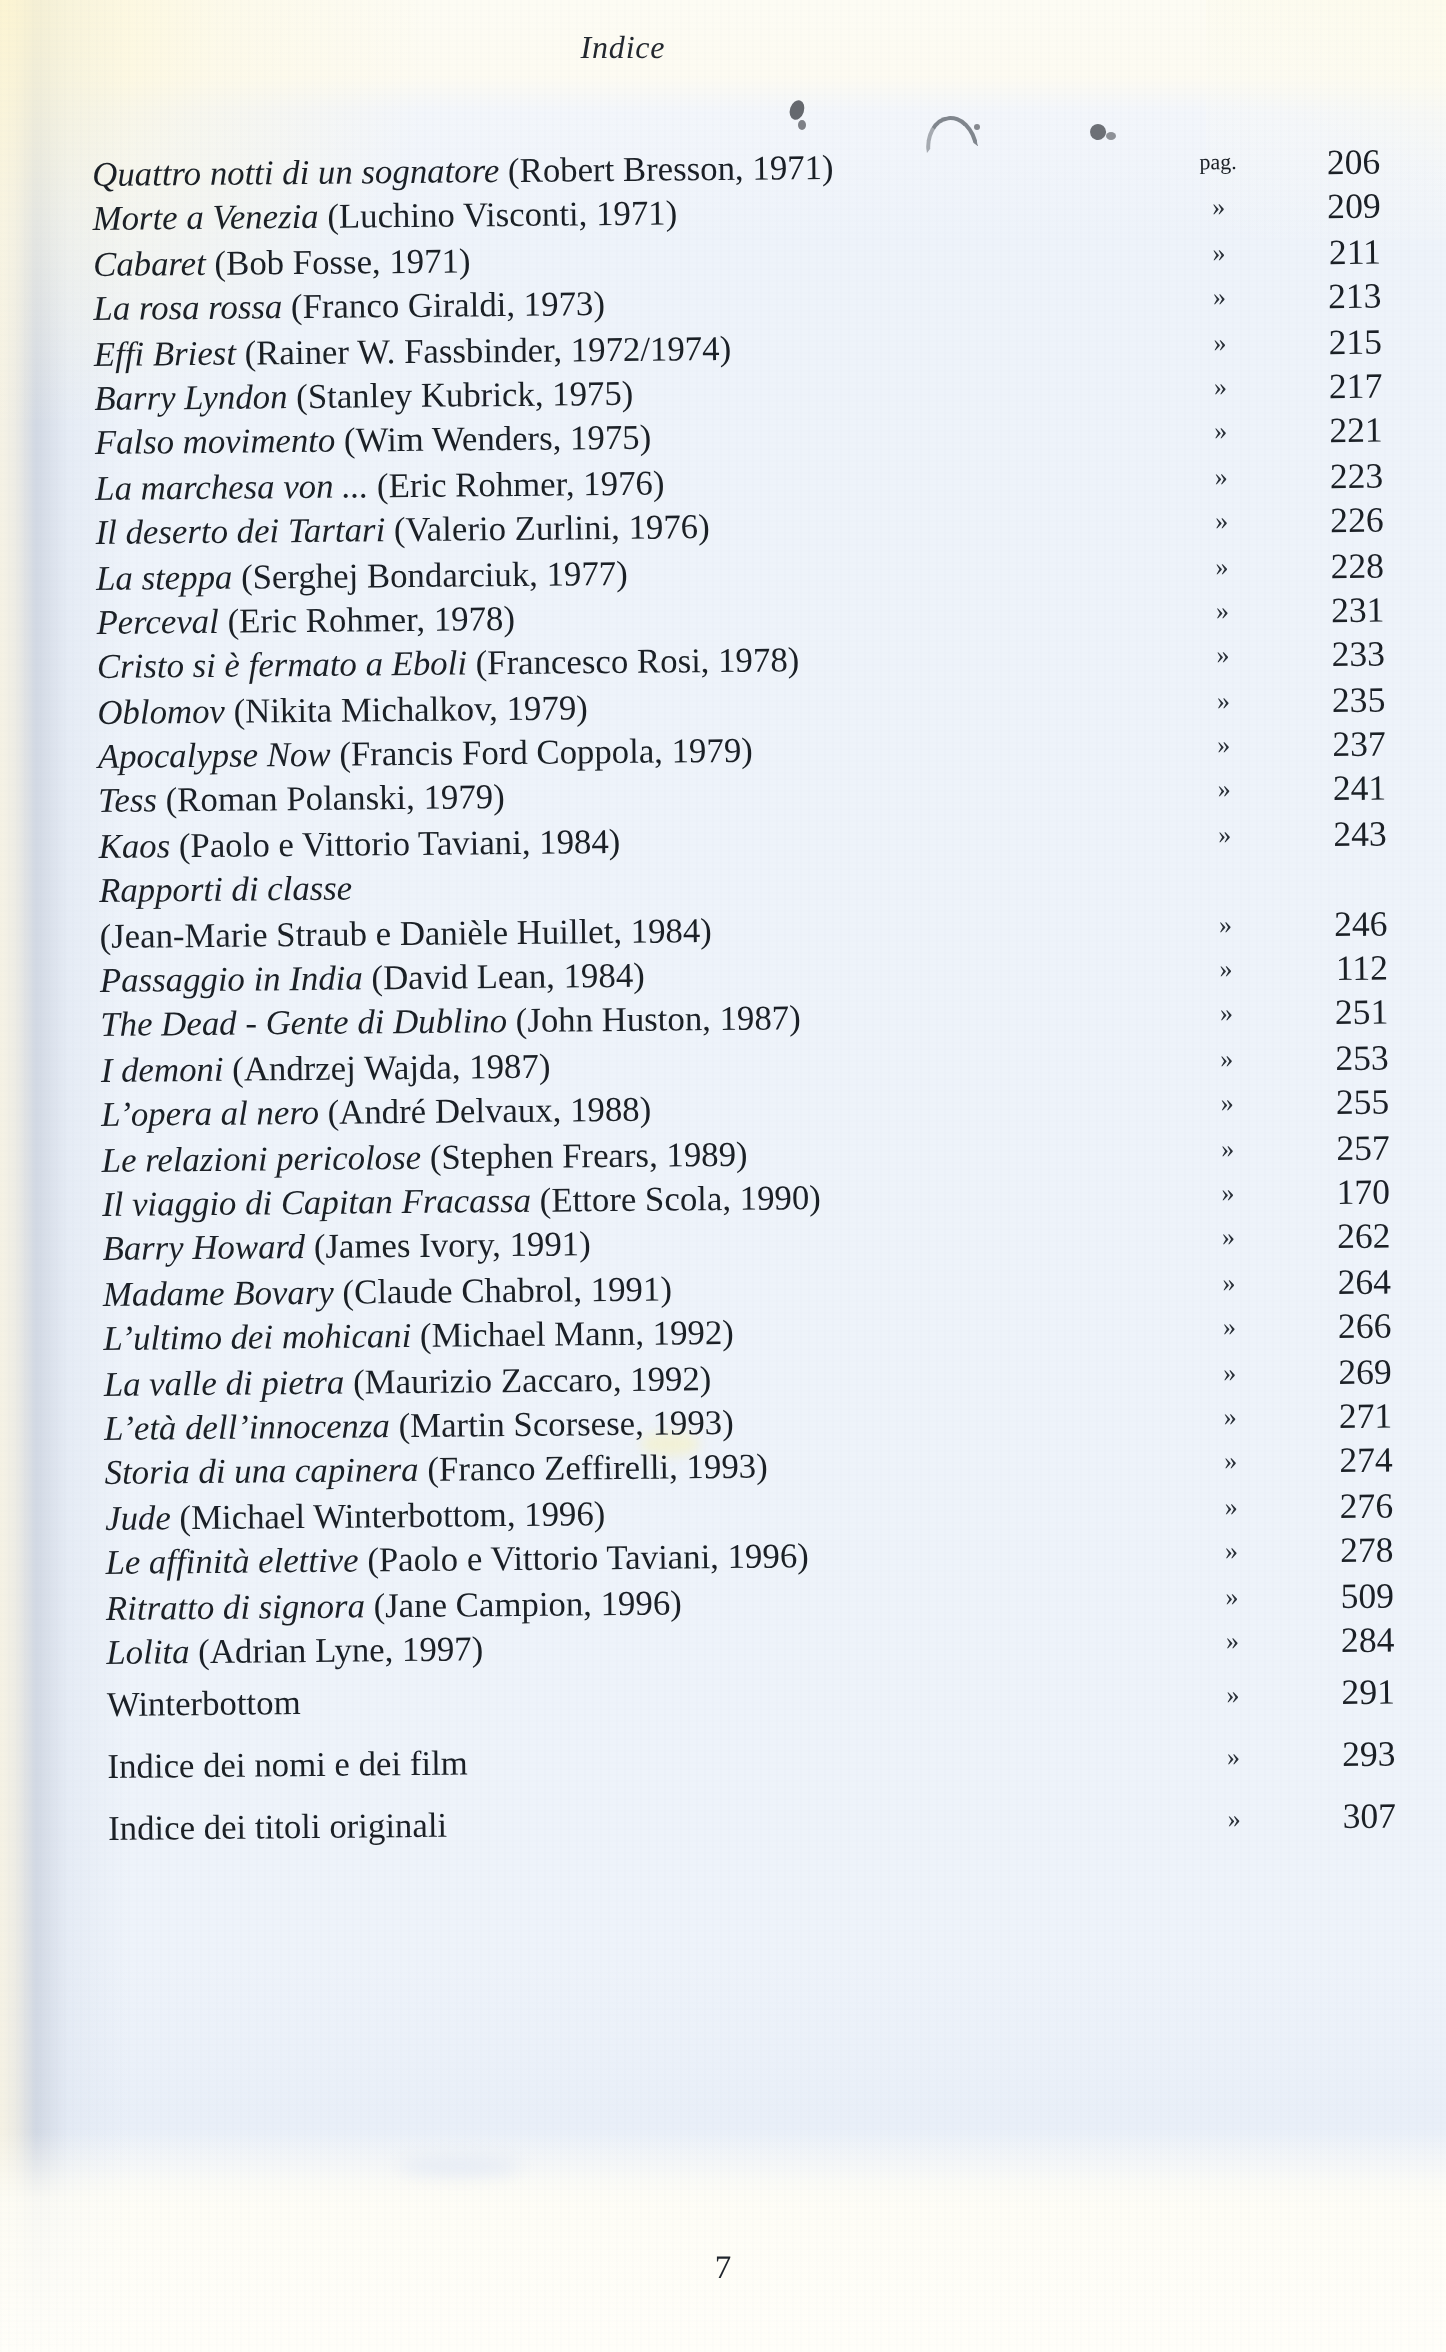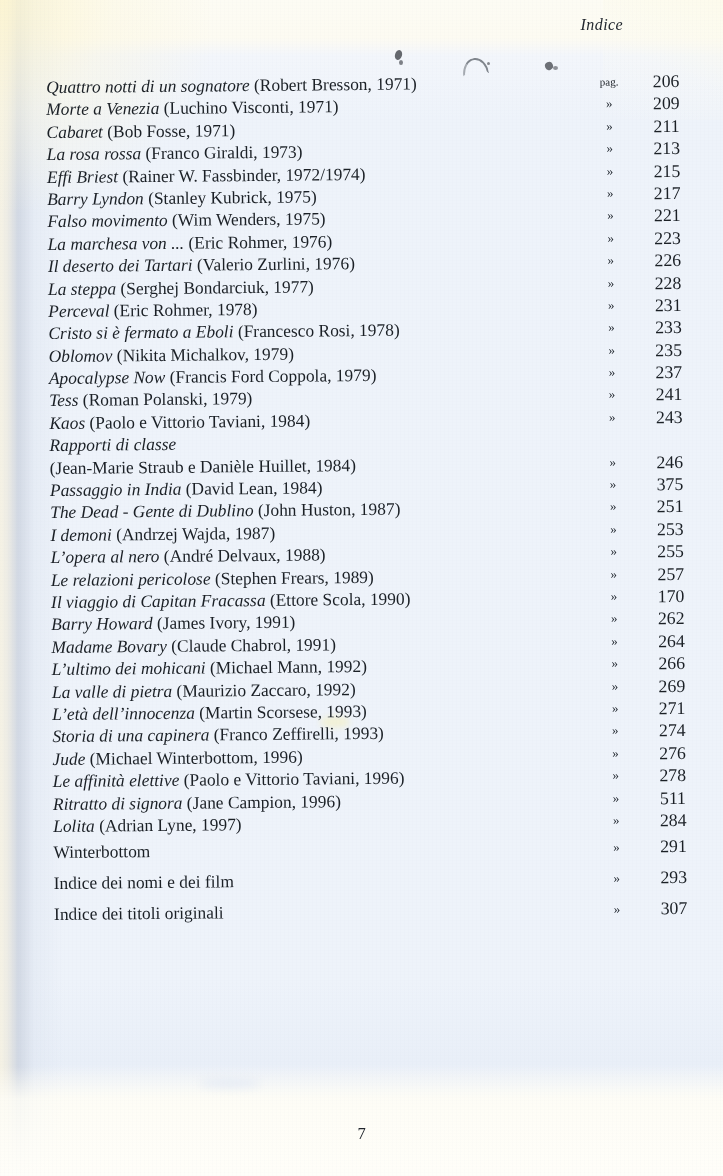--- a/index.html
+++ b/index.html
@@ -81,21 +81,21 @@
       repeating-linear-gradient(90deg, rgba(150,168,190,0.03) 0px, rgba(150,168,190,0.03) 1px, rgba(255,255,255,0) 1px, rgba(255,255,255,0) 4px);
     pointer-events: none;
   }
 
   
   .running-head {
     position: absolute;
     top: 16px;
     left: 0;
     width: 623px;
-    text-align: right;
+    text-align: center;
     font-style: italic;
     font-size: 16px;
     letter-spacing: 0.4px;
     color: #23282f;
   }
 
   
   .index-block {
     position: absolute;
     left: 46px;
@@ -146,21 +146,21 @@
   }
   .pagmark.guil {
     font-size: 13px;
     color: #2a3038;
   }
   .pagenum {
     position: absolute;
     left: 596px;
     top: 0;
     width: 48px;
-    text-align: center;
+    text-align: right;
     font-size: 17.8px;
   }
 
   
   .folio {
     position: absolute;
     top: 1124px;
     left: 0;
     width: 723px;
     text-align: center;
@@ -307,21 +307,21 @@
         <div class="entry"><span class="ttl">Rapporti di classe</span></div>
       </div>
       <div class="row continuation">
         <div class="entry"><span class="cred">(Jean-Marie Straub e Danièle Huillet, 1984)</span></div>
         <div class="pagmark guil">»</div>
         <div class="pagenum">246</div>
       </div>
       <div class="row">
         <div class="entry"><span class="ttl">Passaggio in India</span><span class="cred"> (David Lean, 1984)</span></div>
         <div class="pagmark guil">»</div>
-        <div class="pagenum">375</div>
+        <div class="pagenum">112</div>
       </div>
       <div class="row">
         <div class="entry"><span class="ttl">The Dead - Gente di Dublino</span><span class="cred"> (John Huston, 1987)</span></div>
         <div class="pagmark guil">»</div>
         <div class="pagenum">251</div>
       </div>
       <div class="row">
         <div class="entry"><span class="ttl">I demoni</span><span class="cred"> (Andrzej Wajda, 1987)</span></div>
         <div class="pagmark guil">»</div>
         <div class="pagenum">253</div>
@@ -377,21 +377,21 @@
         <div class="pagenum">276</div>
       </div>
       <div class="row">
         <div class="entry"><span class="ttl">Le affinità elettive</span><span class="cred"> (Paolo e Vittorio Taviani, 1996)</span></div>
         <div class="pagmark guil">»</div>
         <div class="pagenum">278</div>
       </div>
       <div class="row">
         <div class="entry"><span class="ttl">Ritratto di signora</span><span class="cred"> (Jane Campion, 1996)</span></div>
         <div class="pagmark guil">»</div>
-        <div class="pagenum">511</div>
+        <div class="pagenum">509</div>
       </div>
       <div class="row">
         <div class="entry"><span class="ttl">Lolita</span><span class="cred"> (Adrian Lyne, 1997)</span></div>
         <div class="pagmark guil">»</div>
         <div class="pagenum">284</div>
       </div>
       <div class="row back-matter">
         <div class="entry roman"><span class="ttl">Winterbottom</span></div>
         <div class="pagmark guil">»</div>
         <div class="pagenum">291</div>

